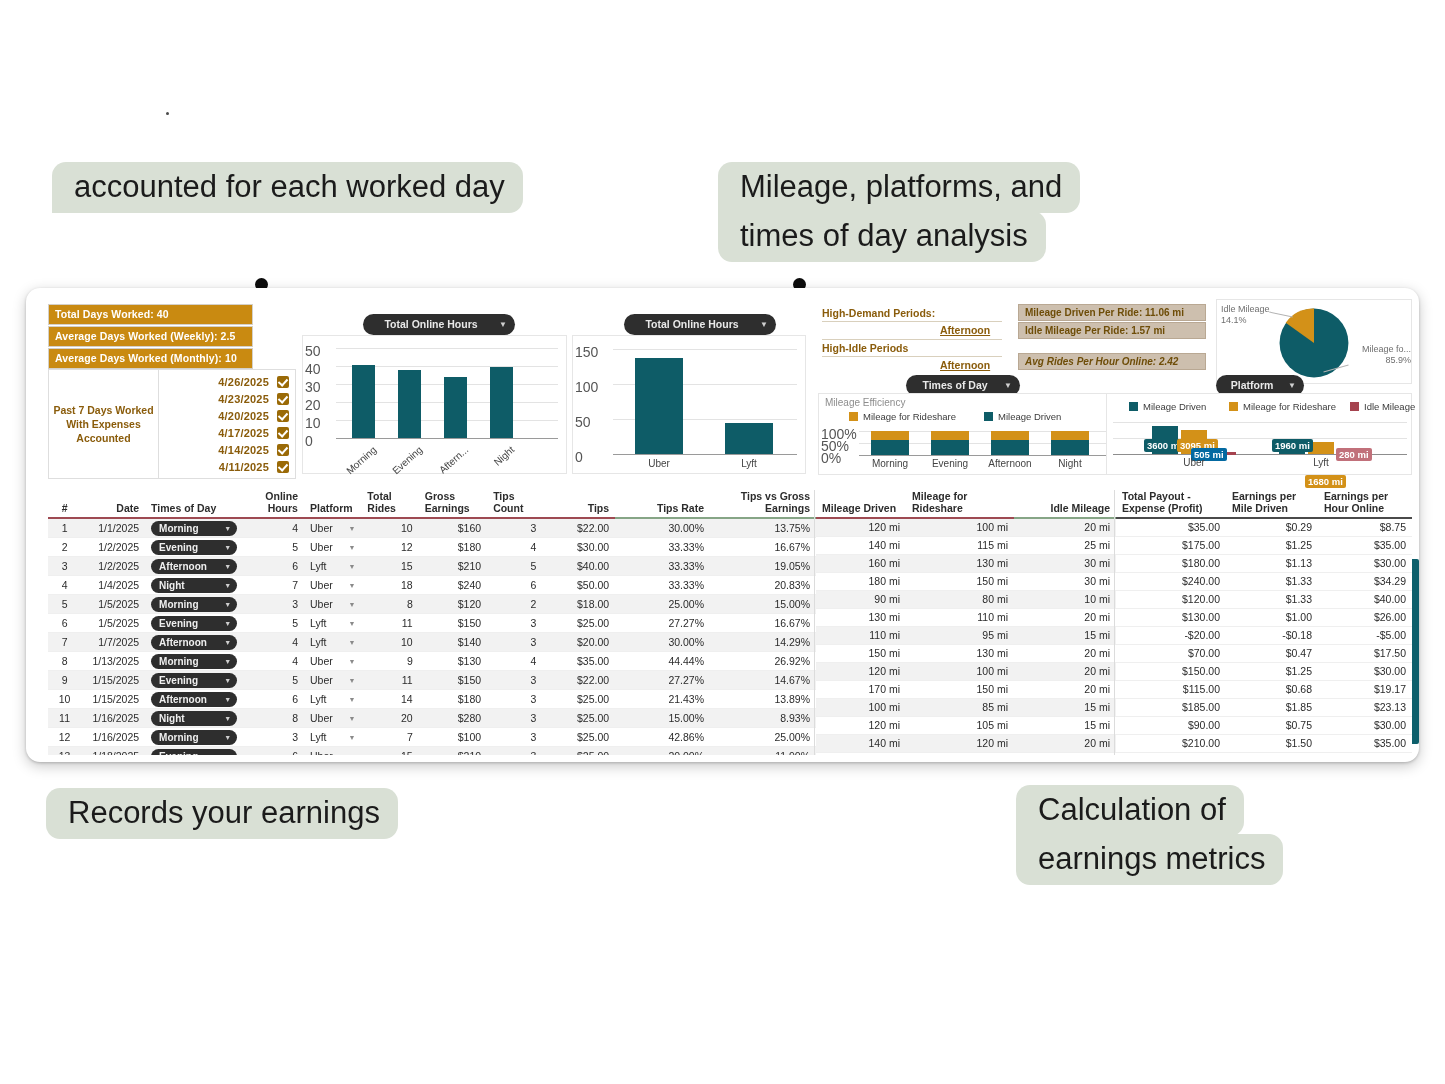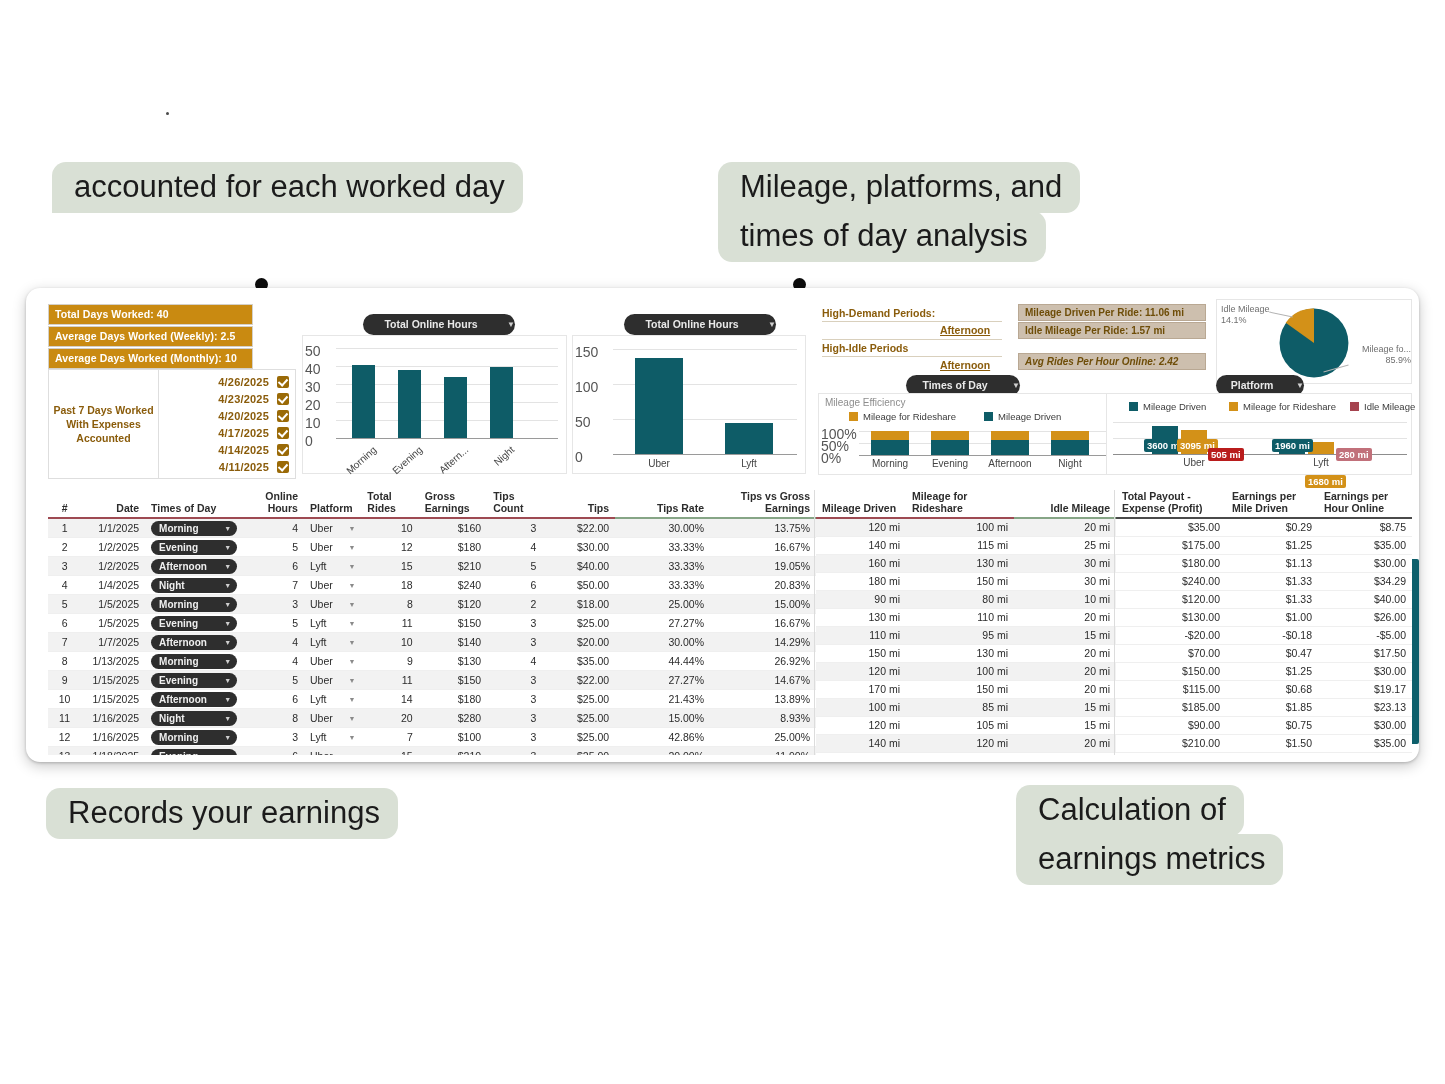--- a/index.html
+++ b/index.html
@@ -63,21 +63,21 @@
   .day-date { flex: 1; text-align: right; font-weight: bold; font-size: 11px; color: #8a5c0b;
               letter-spacing: .2px; }
   .chk { width: 12px; height: 12px; background: #9a6a07; border-radius: 2px;
          position: relative; margin-left: 8px; }
   .chk::after { content: ""; position: absolute; left: 3px; top: 1.5px; width: 4px; height: 7px;
                 border: solid #fff; border-width: 0 2px 2px 0; transform: rotate(42deg); }
 
   
   .pill { position: absolute; background: #2e2e2e; color: #e9e9e9; font-weight: bold;
           font-size: 10.5px; border-radius: 11px; height: 21px; line-height: 17px;
-          padding: 0 0; display: flex; align-items: center; justify-content: center; }
+          padding: 0 8px; display: flex; align-items: center; justify-content: center; }
   .pill .caret { margin-left: auto; padding-left: 8px; font-size: 8px; color: #cfcfcf; }
   .pill .ptext { flex: 1; text-align: center; }
 
   
   .card { position: absolute; background: #fff; border: 1px solid #e6e6e6; }
 
   .axis-lbl { position: absolute; font-size: 14px; color: #555; text-align: left; }
   .gridline { position: absolute; height: 1px; background: #e3e3e3; }
   .baseline { position: absolute; height: 1px; background: #9a9a9a; }
   .bar { position: absolute; background: #0e5c67; }
@@ -349,21 +349,21 @@
 
         <div class="gridline" style="left:6px; top:28px; width:294px;"></div>
         <div class="gridline" style="left:6px; top:44px; width:294px;"></div>
         <div class="baseline" style="left:6px; top:60px; width:294px; background:#8d8d8d;"></div>
 
         <div class="bar" style="left:45px;  top:32px; width:26px; height:28px;"></div>
         <div class="bar" style="left:74px;  top:36px; width:26px; height:24px; background:#d39118;"></div>
         <div class="bar" style="left:103px; top:58px; width:26px; height:3px;  background:#a5434f;"></div>
         <div class="datalabel" style="left:37px; top:45px; background:#0e5c67;">3600 mi</div>
         <div class="datalabel" style="left:70px; top:45px; background:#d39118;">3095 mi</div>
-        <div class="datalabel" style="left:101px;top:54px; background:#b91c1c;text-align:right;">505 mi</div>
+        <div class="datalabel" style="left:84px;top:54px; background:#0369a1;text-align:right;">505 mi</div>
 
         <div class="bar" style="left:172px; top:46px; width:26px; height:14px;"></div>
         <div class="bar" style="left:201px; top:48px; width:26px; height:12px; background:#d39118;"></div>
         <div class="bar" style="left:230px; top:59px; width:26px; height:2px;  background:#a5434f;"></div>
         <div class="datalabel" style="left:165px; top:45px; background:#0e5c67;">1960 mi</div>
         <div class="datalabel" style="left:198px; top:45px; background:#d39118;margin-top:36px;">1680 mi</div>
         <div class="datalabel" style="left:229px; top:54px; background:#c1707a;">280 mi</div>
 
         <div class="cat-lbl" style="left:62px;  top:63px; width:50px; text-align:center;">Uber</div>
         <div class="cat-lbl" style="left:189px; top:63px; width:50px; text-align:center;">Lyft</div>

